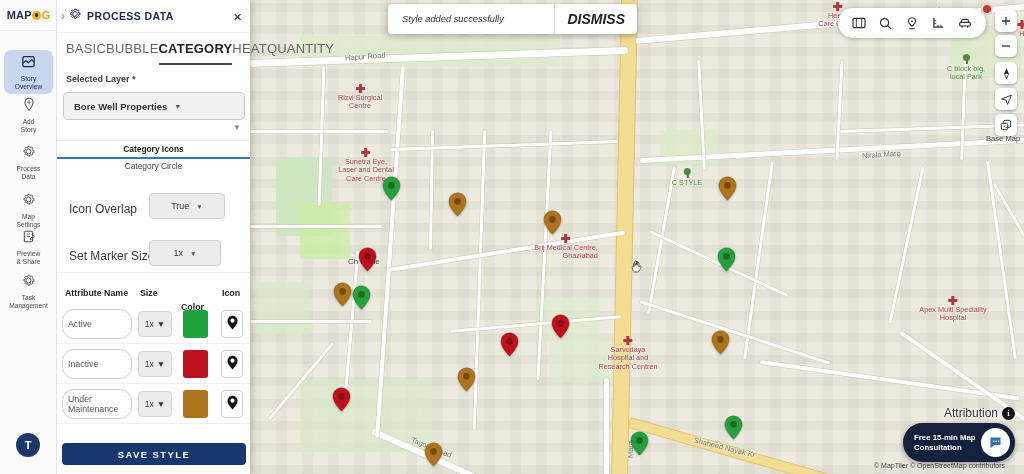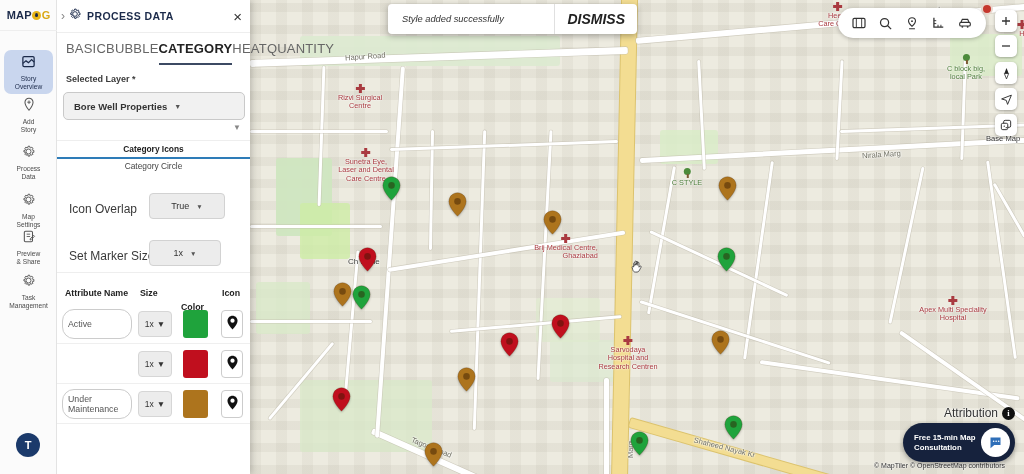--- a/index.html
+++ b/index.html
@@ -450,20 +450,21 @@
           </div>
           <div class="swatch" style="background:#1fa33c"></div>
           <div class="icon-btn">
             <span><svg width="11" height="15" viewBox="0 0 24 32">
                 <path d="M12 1C5.9 1 1 6 1 12.2 1 20.5 12 31 12 31s11-10.5 11-18.8C23 6 18.1 1 12 1z" fill="#111"></path>
                 <circle cx="12" cy="12" r="4.6" fill="#fff"></circle>
               </svg></span>
           </div>
         </div>
         <div class="attr-row abs" style="top: 40px;">
+          <div class="attr-input">Inactive</div>
           <div class="size-box">
             <span>1x</span>
             <span class="arrow">▼</span>
           </div>
           <div class="swatch" style="background:#c00f1e"></div>
           <div class="icon-btn">
             <span><svg width="11" height="15" viewBox="0 0 24 32">
                 <path d="M12 1C5.9 1 1 6 1 12.2 1 20.5 12 31 12 31s11-10.5 11-18.8C23 6 18.1 1 12 1z" fill="#111"></path>
                 <circle cx="12" cy="12" r="4.6" fill="#fff"></circle>
               </svg></span>
@@ -478,14 +479,15 @@
           <div class="swatch" style="background:#ad741d"></div>
           <div class="icon-btn">
             <span><svg width="11" height="15" viewBox="0 0 24 32">
                 <path d="M12 1C5.9 1 1 6 1 12.2 1 20.5 12 31 12 31s11-10.5 11-18.8C23 6 18.1 1 12 1z" fill="#111"></path>
                 <circle cx="12" cy="12" r="4.6" fill="#fff"></circle>
               </svg></span>
           </div>
         </div>
       </div>
 
+    <div id="save-btn" class="abs">SAVE STYLE</div>
   </div>
 </div>
 
 </body></html>

